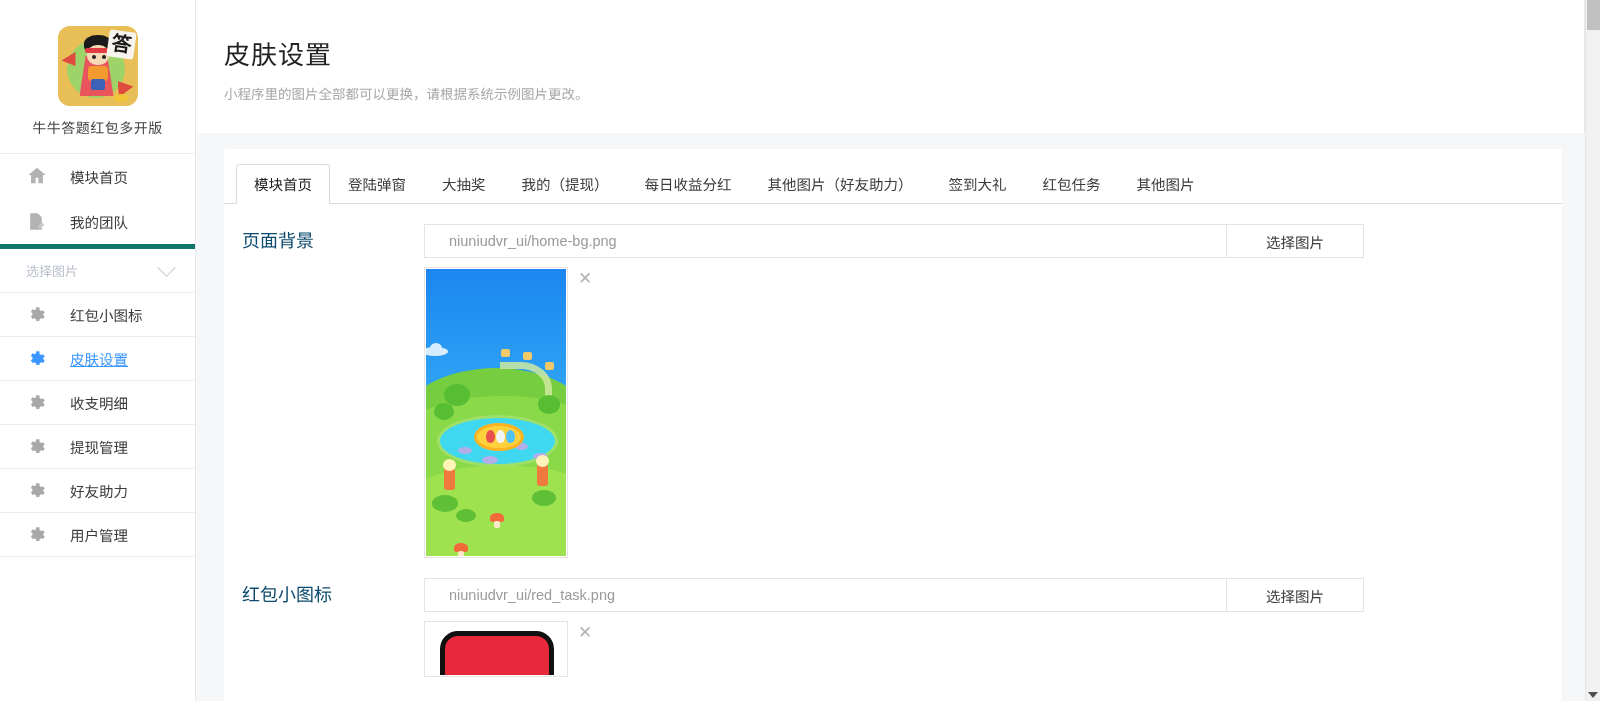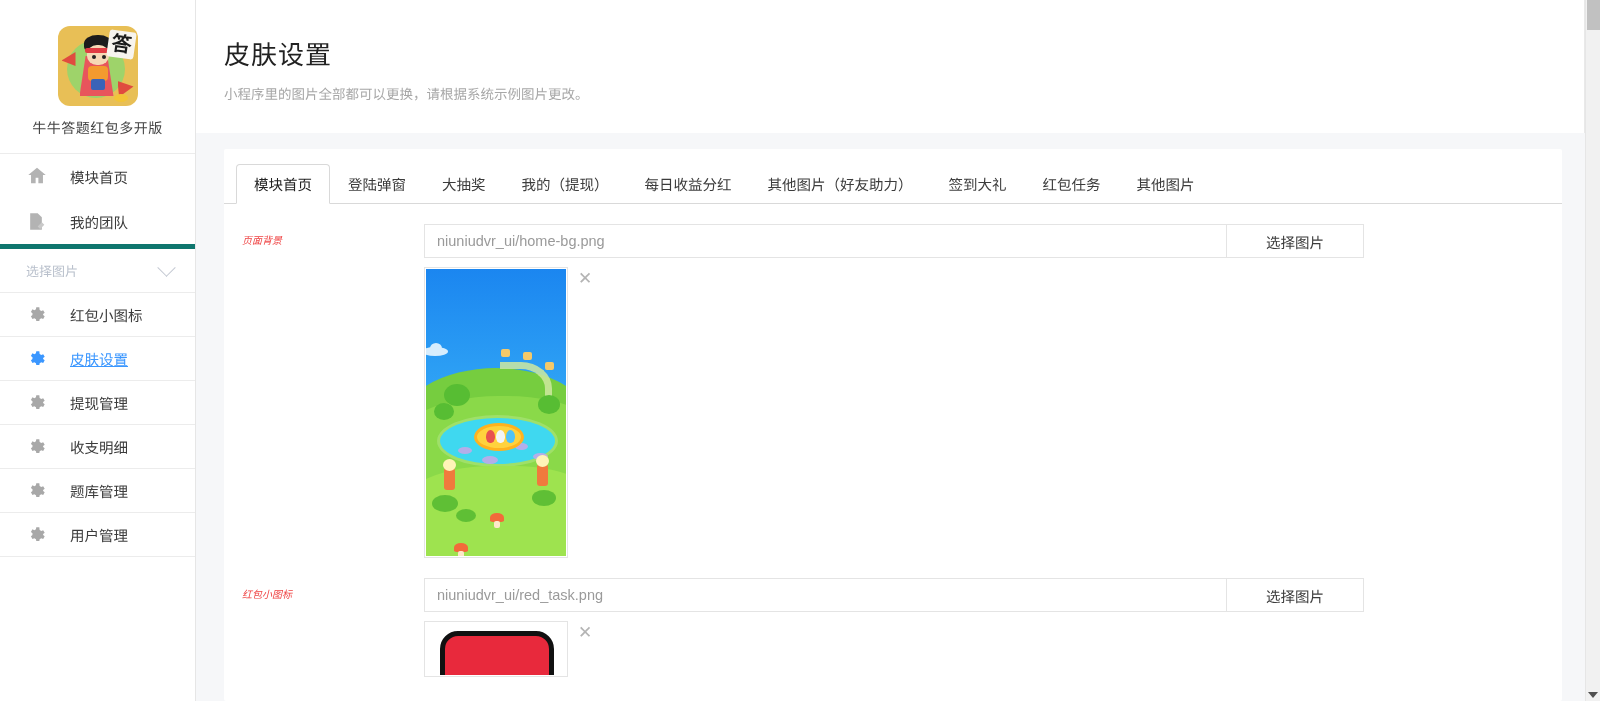--- a/index.html
+++ b/index.html
@@ -233,36 +233,35 @@
 
   .form-row {
     display: flex;
     align-items: flex-start;
     padding: 20px 0 0 0;
   }
   .form-label {
     width: 200px;
     min-width: 200px;
     padding-left: 18px;
-    font-size: 10px;
-    color: #ef4444;
+    font-size: 18px;
+    color: #0c4a6e;
     line-height: 34px;
-    font-style: italic;
   }
   .field-wrap { flex: 1; }
   .input-group {
     display: flex;
     width: 940px;
   }
   .text-input {
     flex: 1;
     height: 34px;
     border: 1px solid #e4e4e4;
     border-right: none;
-    padding: 0 12px;
+    padding: 0 24px;
     font-size: 14.5px;
     color: #9a9a9a;
     font-family: "Liberation Sans", "DejaVu Sans", sans-serif;
     background: #ffffff;
     outline: none;
     line-height: 34px;
   }
   .pick-btn {
     width: 138px;
     height: 34px;
@@ -488,39 +487,39 @@
         </span>
         <span class="lbl">皮肤设置</span>
       </div>
 
       <div class="biz-item">
         <span class="ic">
           <svg width="20" height="20" viewBox="0 0 24 24" fill="#a8a8a8">
             <path d="M12 8a4 4 0 100 8 4 4 0 000-8zm9.4 4a7.4 7.4 0 00-.1-1.2l2.1-1.6-2-3.5-2.5 1a7.6 7.6 0 00-2.1-1.2L16.4 2h-4l-.4 2.5a7.6 7.6 0 00-2.1 1.2l-2.5-1-2 3.5L7.5 9.8A7.4 7.4 0 007.4 11c0 .4 0 .8.1 1.2l-2.1 1.6 2 3.5 2.5-1c.65.5 1.35.9 2.1 1.2l.4 2.5h4l.4-2.5c.75-.3 1.45-.7 2.1-1.2l2.5 1 2-3.5-2.1-1.6c.06-.4.1-.8.1-1.2z" transform="scale(0.92) translate(1,1)"></path>
           </svg>
         </span>
-        <span class="lbl">提现管理</span>
+        <span class="lbl">收支明细</span>
       </div>
 
       <div class="biz-item">
         <span class="ic">
           <svg width="20" height="20" viewBox="0 0 24 24" fill="#a8a8a8">
             <path d="M12 8a4 4 0 100 8 4 4 0 000-8zm9.4 4a7.4 7.4 0 00-.1-1.2l2.1-1.6-2-3.5-2.5 1a7.6 7.6 0 00-2.1-1.2L16.4 2h-4l-.4 2.5a7.6 7.6 0 00-2.1 1.2l-2.5-1-2 3.5L7.5 9.8A7.4 7.4 0 007.4 11c0 .4 0 .8.1 1.2l-2.1 1.6 2 3.5 2.5-1c.65.5 1.35.9 2.1 1.2l.4 2.5h4l.4-2.5c.75-.3 1.45-.7 2.1-1.2l2.5 1 2-3.5-2.1-1.6c.06-.4.1-.8.1-1.2z" transform="scale(0.92) translate(1,1)"></path>
           </svg>
         </span>
-        <span class="lbl">收支明细</span>
+        <span class="lbl">提现管理</span>
       </div>
 
       <div class="biz-item">
         <span class="ic">
           <svg width="20" height="20" viewBox="0 0 24 24" fill="#a8a8a8">
             <path d="M12 8a4 4 0 100 8 4 4 0 000-8zm9.4 4a7.4 7.4 0 00-.1-1.2l2.1-1.6-2-3.5-2.5 1a7.6 7.6 0 00-2.1-1.2L16.4 2h-4l-.4 2.5a7.6 7.6 0 00-2.1 1.2l-2.5-1-2 3.5L7.5 9.8A7.4 7.4 0 007.4 11c0 .4 0 .8.1 1.2l-2.1 1.6 2 3.5 2.5-1c.65.5 1.35.9 2.1 1.2l.4 2.5h4l.4-2.5c.75-.3 1.45-.7 2.1-1.2l2.5 1 2-3.5-2.1-1.6c.06-.4.1-.8.1-1.2z" transform="scale(0.92) translate(1,1)"></path>
           </svg>
         </span>
-        <span class="lbl">题库管理</span>
+        <span class="lbl">好友助力</span>
       </div>
 
       <div class="biz-item">
         <span class="ic">
           <svg width="20" height="20" viewBox="0 0 24 24" fill="#a8a8a8">
             <path d="M12 8a4 4 0 100 8 4 4 0 000-8zm9.4 4a7.4 7.4 0 00-.1-1.2l2.1-1.6-2-3.5-2.5 1a7.6 7.6 0 00-2.1-1.2L16.4 2h-4l-.4 2.5a7.6 7.6 0 00-2.1 1.2l-2.5-1-2 3.5L7.5 9.8A7.4 7.4 0 007.4 11c0 .4 0 .8.1 1.2l-2.1 1.6 2 3.5 2.5-1c.65.5 1.35.9 2.1 1.2l.4 2.5h4l.4-2.5c.75-.3 1.45-.7 2.1-1.2l2.5 1 2-3.5-2.1-1.6c.06-.4.1-.8.1-1.2z" transform="scale(0.92) translate(1,1)"></path>
           </svg>
         </span>
         <span class="lbl">用户管理</span>
       </div>

